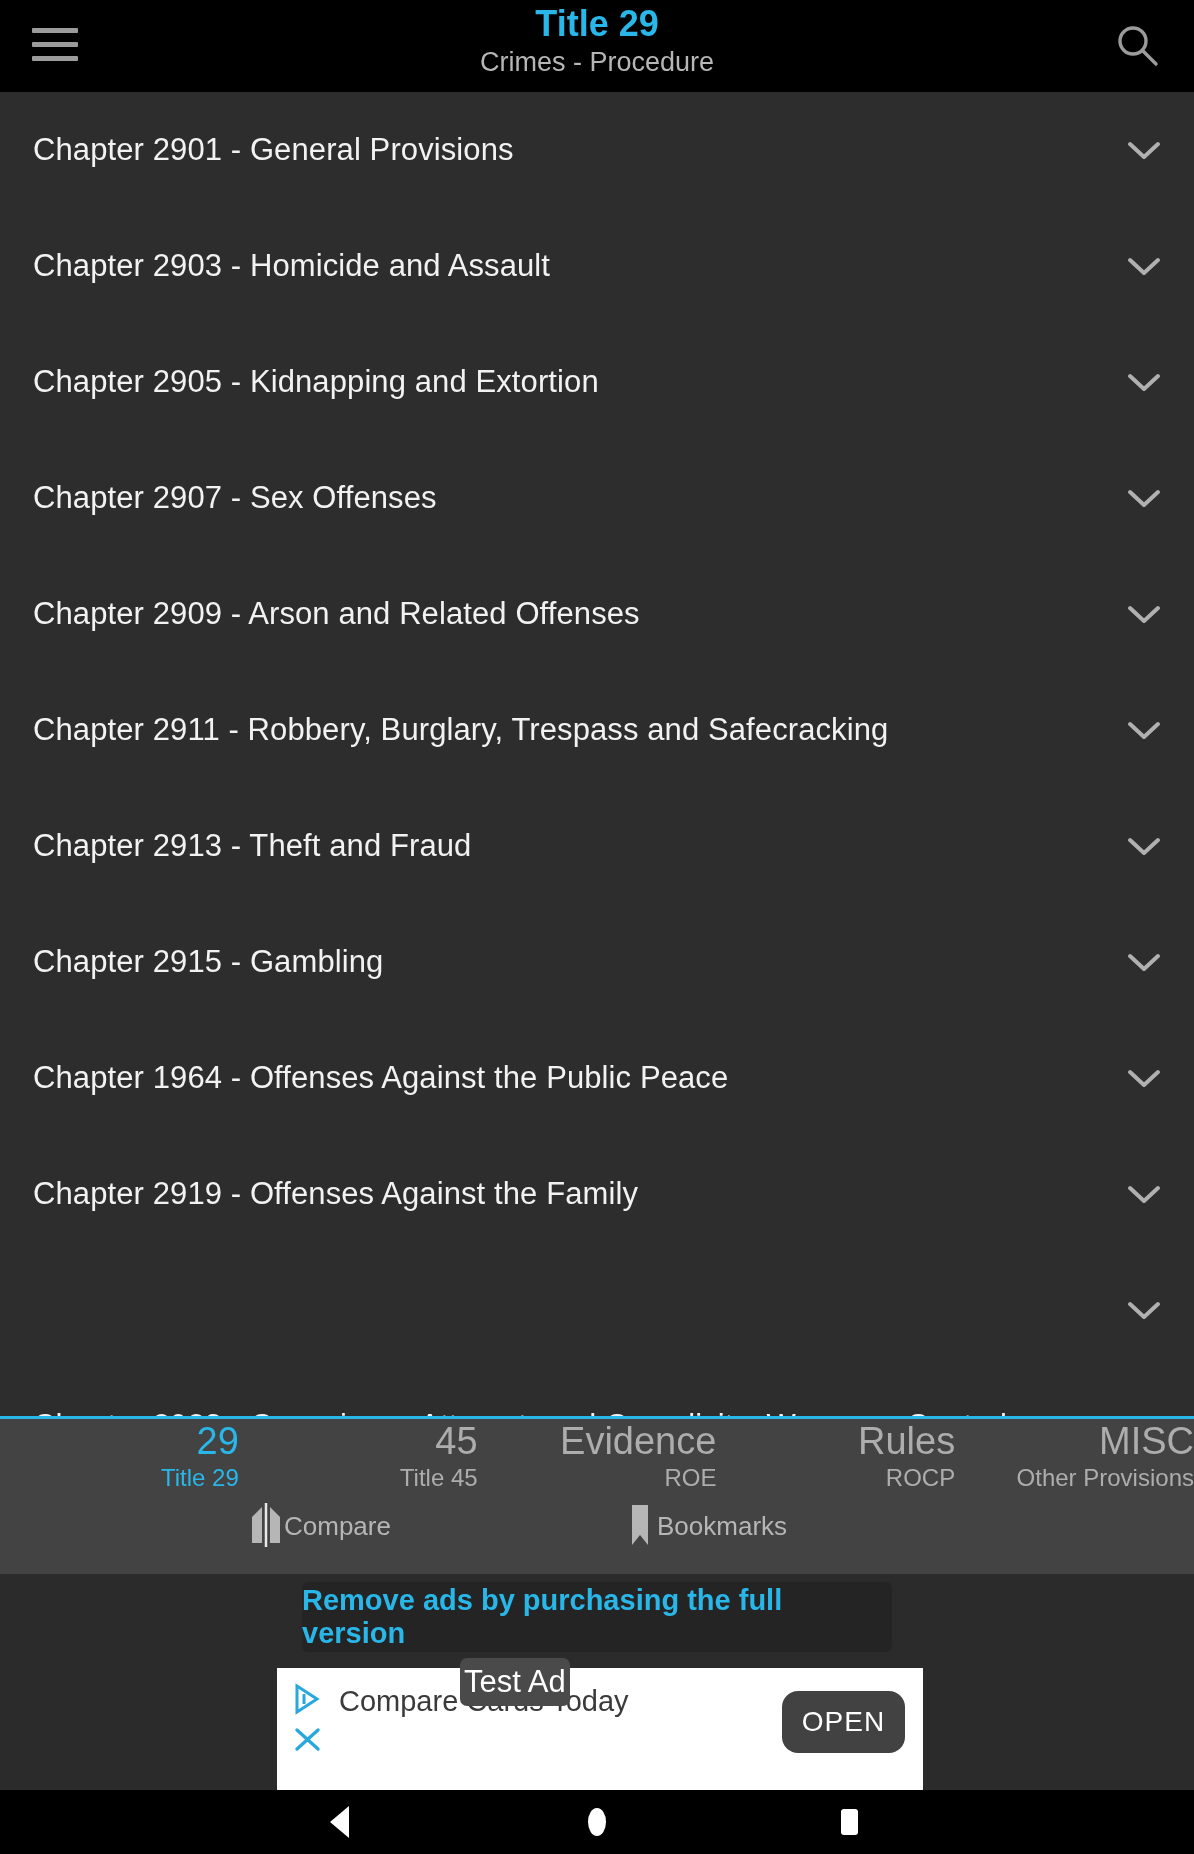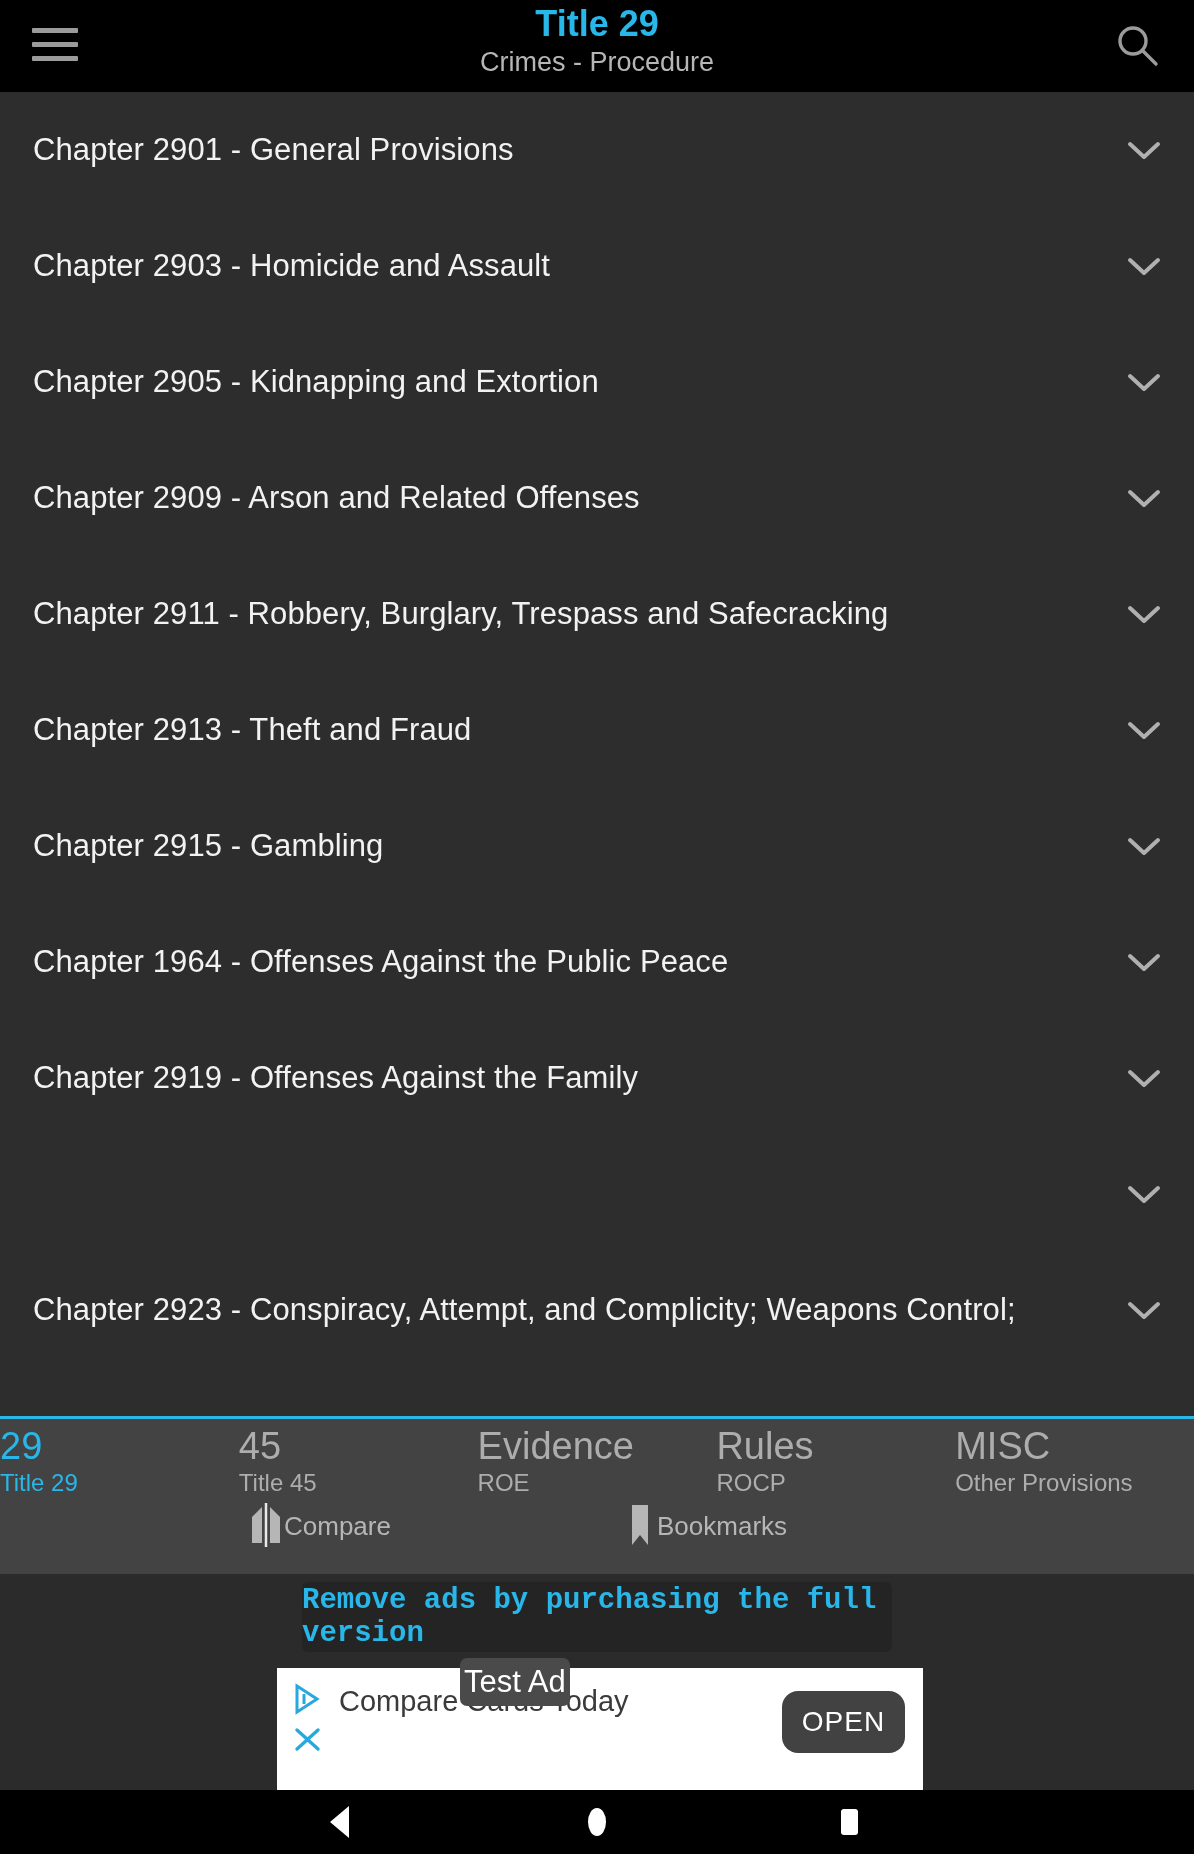--- a/index.html
+++ b/index.html
@@ -45,40 +45,40 @@
     width:36px; height:22px;
   }
 
   
   .tabbar{
     position:absolute; left:0; top:1416px; width:1194px; height:158px;
     background:#434343; border-top:3px solid #29b6e8;
   }
   .tabrow{ display:flex; width:1194px; height:84px; }
   .tab{
-    flex:1; display:flex; flex-direction:column; align-items:flex-start;
-    justify-content:flex-start; padding-top:5px; cursor:pointer;
+    flex:1; display:flex; flex-direction:column; align-items:flex-end;
+    justify-content:flex-start; cursor:pointer;
   }
   .tab .big{ font-size:38px; line-height:44px; color:#adadad; }
   .tab .small{ font-size:24px; line-height:30px; color:#adadad; }
   .tab.active .big, .tab.active .small{ color:#29b6e8; }
 
   .actionrow{ position:absolute; top:84px; left:0; width:1194px; height:74px; display:flex; }
   .action{
     position:absolute; display:flex; flex-direction:row;
     align-items:center; cursor:pointer;
   }
   .action .lbl{ font-size:26px; color:#b6b6b6; line-height:32px; margin-top:2px; }
   .action .ico{ height:44px; display:flex; align-items:center; }
 
   
   .promo{
     position:absolute; left:302px; top:1582px; width:590px; height:70px;
     background:#242424; border-radius:6px;
-    display:flex; align-items:center; justify-content:center; cursor:pointer;font-family:Liberation Mono, monospace;
+    display:flex; align-items:center; justify-content:center; cursor:pointer;
   }
   .promo span{ font-size:29px; font-weight:bold; color:#29b6e8; }
 
   
   .ad{
     position:absolute; left:277px; top:1668px; width:646px; height:122px;
     background:#fff;
   }
   .ad-adchoices{ position:absolute; left:14px; top:14px; width:34px; height:34px; cursor:pointer;}
   .ad-close{ position:absolute; left:14px; top:54px; width:34px; height:34px; cursor:pointer;}
@@ -143,20 +143,26 @@
             <polyline points="4,5 18,18 32,5" fill="none" stroke="#b0b0b0" stroke-width="4" stroke-linecap="round" stroke-linejoin="round"></polyline>
           </svg></div>
       </div>
       <div class="row">
         <div class="row-label">Chapter 2905 - Kidnapping and Extortion</div>
         <div class="chev"><svg width="36" height="22" viewBox="0 0 36 22">
             <polyline points="4,5 18,18 32,5" fill="none" stroke="#b0b0b0" stroke-width="4" stroke-linecap="round" stroke-linejoin="round"></polyline>
           </svg></div>
       </div>
       <div class="row">
+        <div class="row-label">Chapter 2907 - Sex Offenses</div>
+        <div class="chev"><svg width="36" height="22" viewBox="0 0 36 22">
+            <polyline points="4,5 18,18 32,5" fill="none" stroke="#b0b0b0" stroke-width="4" stroke-linecap="round" stroke-linejoin="round"></polyline>
+          </svg></div>
+      </div>
+      <div class="row">
         <div class="row-label">Chapter 2909 - Arson and Related Offenses</div>
         <div class="chev"><svg width="36" height="22" viewBox="0 0 36 22">
             <polyline points="4,5 18,18 32,5" fill="none" stroke="#b0b0b0" stroke-width="4" stroke-linecap="round" stroke-linejoin="round"></polyline>
           </svg></div>
       </div>
       <div class="row">
         <div class="row-label">Chapter 2911 - Robbery, Burglary, Trespass and Safecracking</div>
         <div class="chev"><svg width="36" height="22" viewBox="0 0 36 22">
             <polyline points="4,5 18,18 32,5" fill="none" stroke="#b0b0b0" stroke-width="4" stroke-linecap="round" stroke-linejoin="round"></polyline>
           </svg></div>

